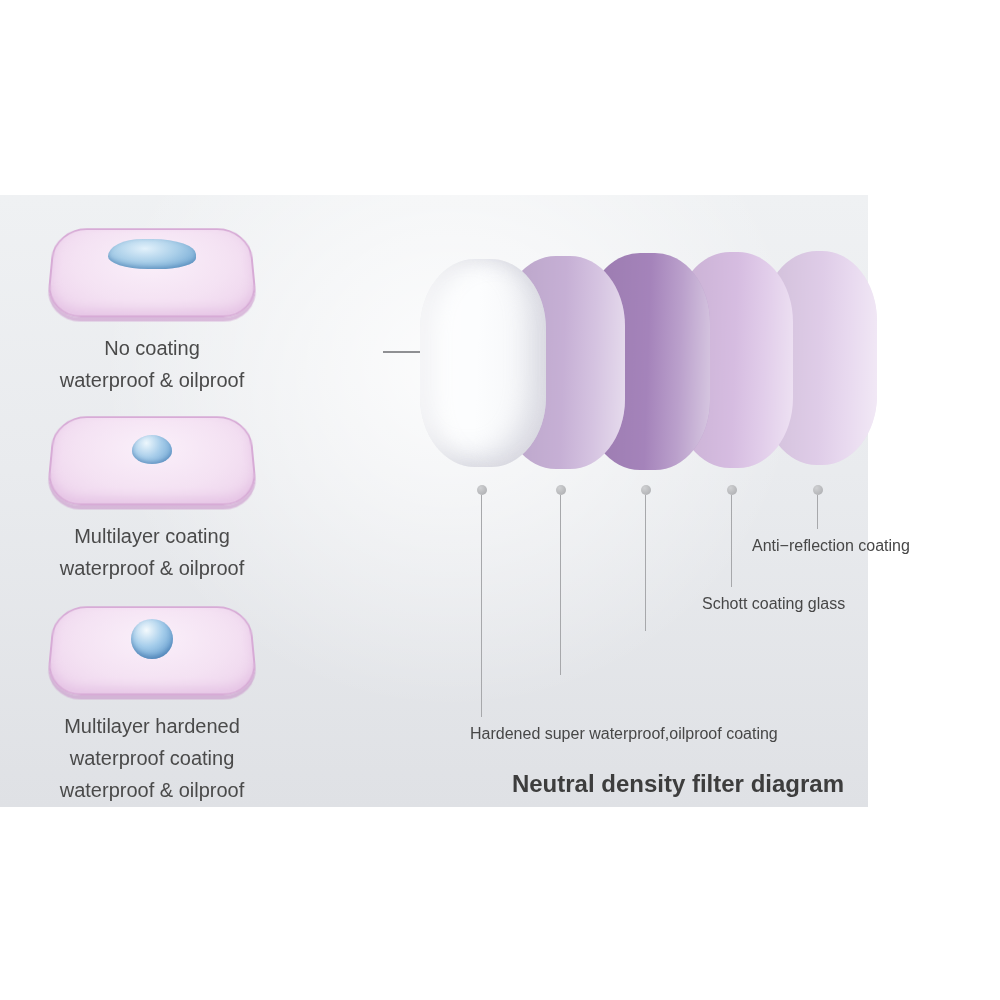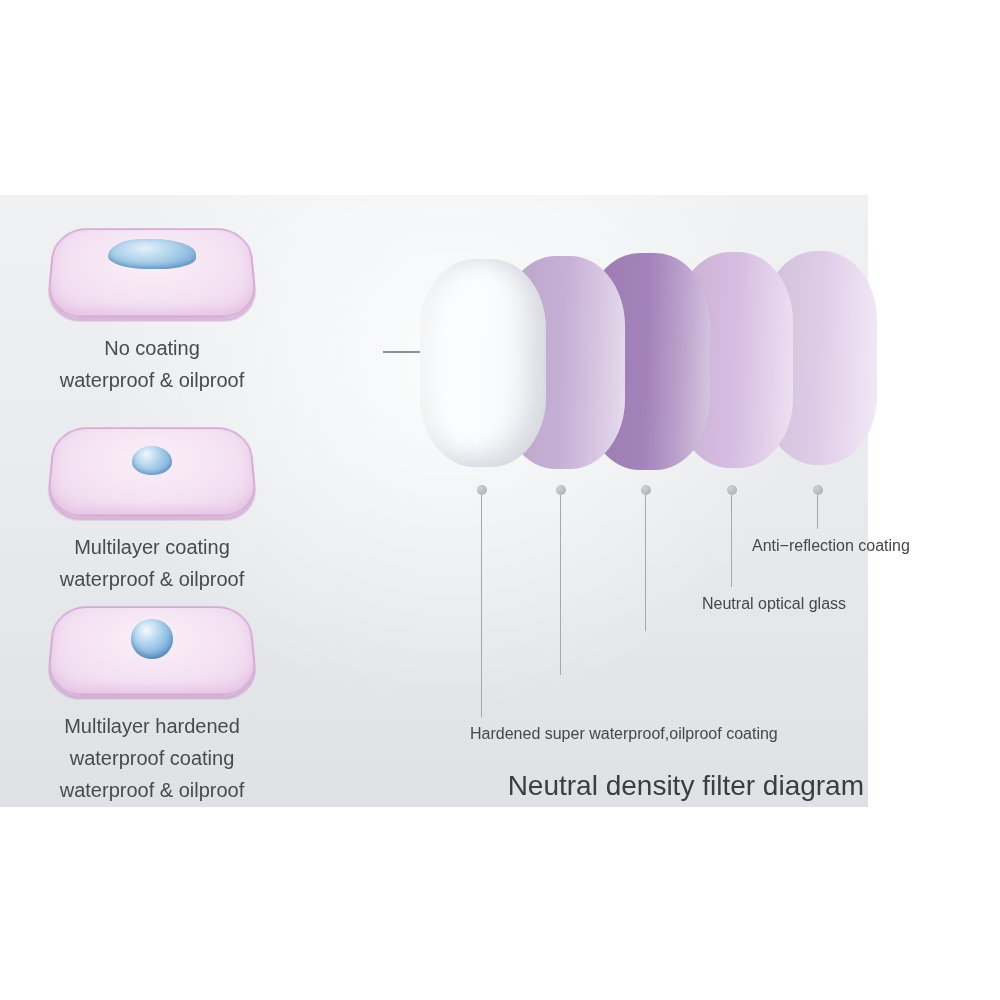--- a/index.html
+++ b/index.html
@@ -9,21 +9,21 @@
   }
   .stage{
     position:absolute;left:0;top:195px;width:868px;height:612px;
     background:
       radial-gradient(ellipse at 52% 28%, rgba(255,255,255,.85) 0%, rgba(255,255,255,0) 55%),
       linear-gradient(180deg,#eff1f3 0%,#e9ebee 45%,#dfe1e5 100%);
   }
 
   
   .sample{position:absolute;left:28px;width:248px;text-align:center;}
-  .sample-1{top:28px}.sample-2{top:227px}.sample-3{top:406px}
+  .sample-1{top:28px}.sample-2{top:216px}.sample-3{top:406px}
   .plate{
     position:relative;width:200px;height:92px;margin:0 auto;
     background:radial-gradient(ellipse at 50% 38%, #faf0fa 0%, #f4e2f3 55%, #ecd0eb 100%);
     border:2px solid #d7abd6;border-radius:34px;
     transform:perspective(430px) rotateX(22deg);
     box-shadow:0 4px 0 rgba(198,140,198,.55), inset 0 -6px 10px rgba(216,166,214,.35);
   }
   .drop{position:absolute;left:50%;z-index:2;}
   .drop-flat{
     width:88px;height:30px;margin-left:-44px;top:16px;
@@ -61,21 +61,21 @@
   .arrow .head{
     position:absolute;right:0;top:0;width:0;height:0;
     border-top:9px solid transparent;border-bottom:9px solid transparent;border-left:15px solid #87888b;
   }
 
   
   .dot{position:absolute;width:10px;height:10px;border-radius:50%;top:290px;
        background:radial-gradient(circle at 35% 30%, #cfd0d2, #a9aaad);}
   .vline{position:absolute;width:1px;top:300px;background:#a7a8ab;}
   .layer-label{position:absolute;font-size:16px;color:#474747;white-space:nowrap;}
-  .diagram-title{position:absolute;right:4px;top:575px;font-size:28px;color:#3d3d3d;white-space:nowrap;}
+  .diagram-title{position:absolute;right:24px;top:575px;font-size:24px;color:#3d3d3d;white-space:nowrap;font-weight:bold;}
 </style>
 </head>
 <body>
 
 <div class="stage">
 
   <div class="sample sample-1">
     <div class="plate"></div>
     <div class="drop drop-flat"></div>
     <div class="caption">
@@ -120,18 +120,18 @@
   <div class="dot" style="left:727px"></div>
   <div class="dot" style="left:813px"></div>
 
   <div class="vline" style="left:481px;height:222px"></div>
   <div class="vline" style="left:560px;height:180px"></div>
   <div class="vline" style="left:645px;height:136px"></div>
   <div class="vline" style="left:731px;height:92px"></div>
   <div class="vline" style="left:817px;height:34px"></div>
 
   <div class="layer-label" style="left:470px;top:530px">Hardened super waterproof,oilproof coating</div>
-  <div class="layer-label" style="left:702px;top:400px">Neutral optical glass</div>
+  <div class="layer-label" style="left:702px;top:400px">Schott coating glass</div>
   <div class="layer-label" style="left:752px;top:342px">Anti−reflection coating</div>
 
   <div class="diagram-title">Neutral density filter diagram</div>
 
 </div>
 
 </body></html>

